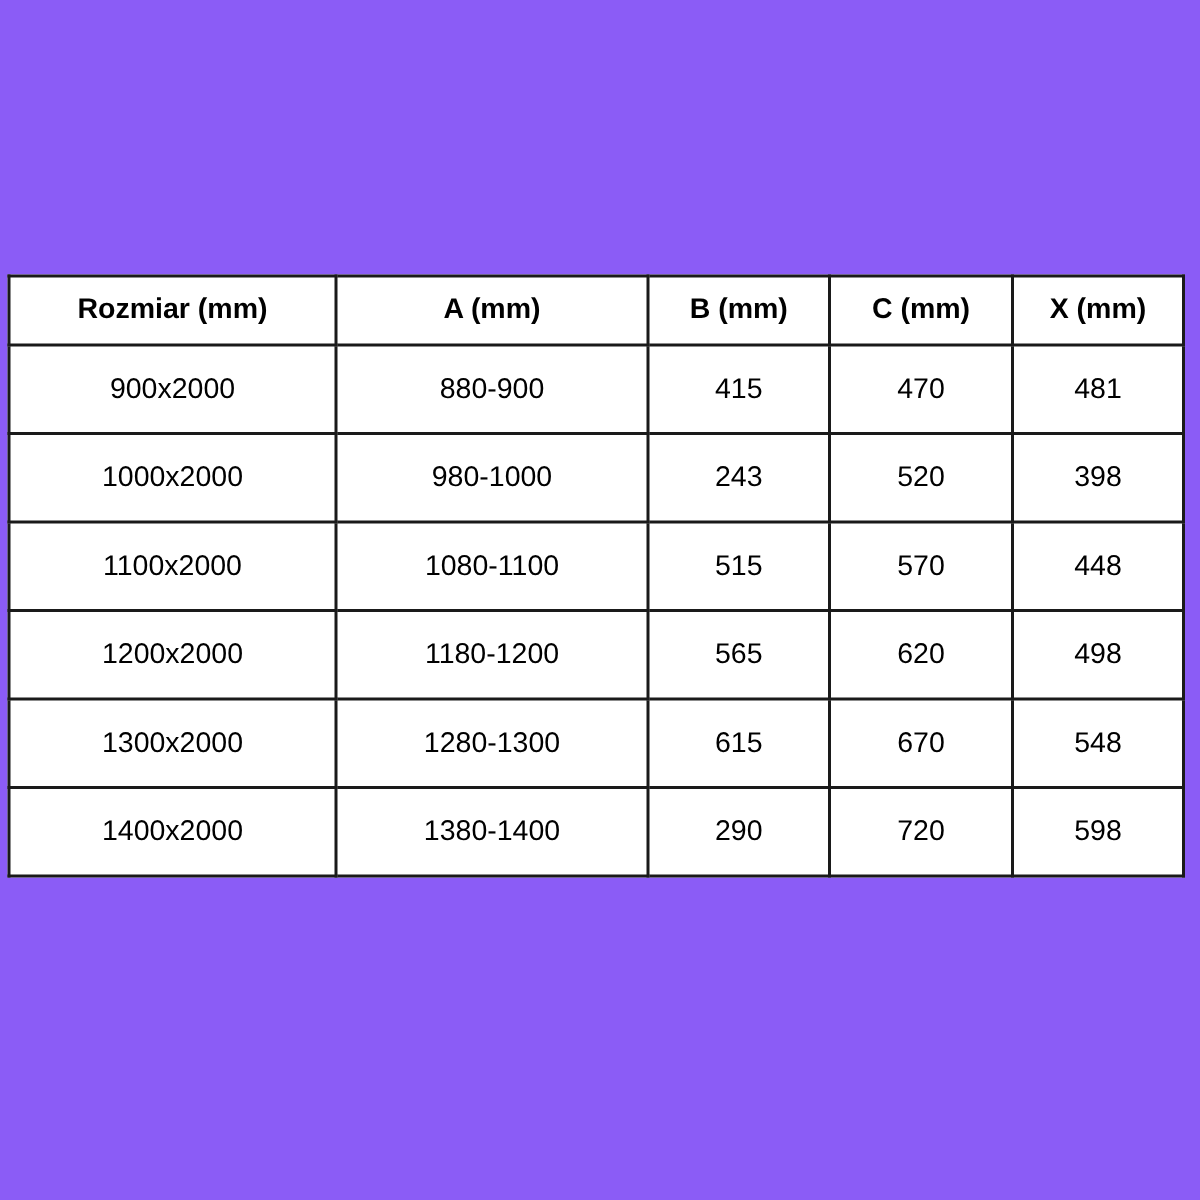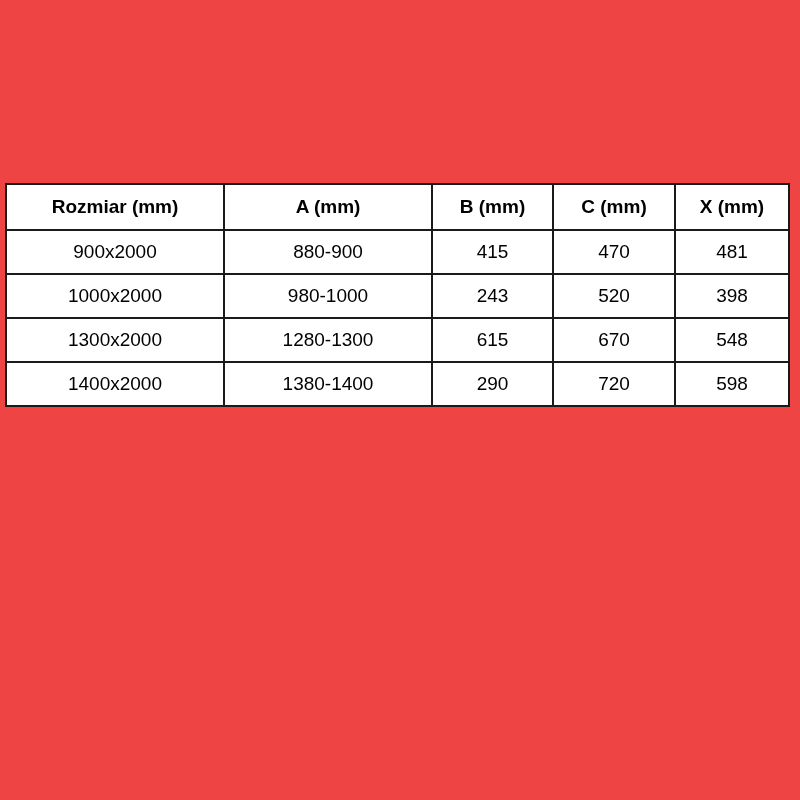--- a/index.html
+++ b/index.html
@@ -5,39 +5,39 @@
   * { margin: 0; padding: 0; box-sizing: border-box; }
   html, body {
     width: 800px; height: 800px;
     background: #ffffff;
     font-family: "Liberation Sans", sans-serif;
     color: #000000;
   }
   .page {
     position: relative;
     width: 800px; height: 800px;
-    background: #ef4444;
+    background: #8b5cf6;
     overflow: hidden;
   }
   table.spec-table {
     position: absolute;
     left: 5px;
     top: 183px;
     width: 783px;
     border-collapse: collapse;
     table-layout: fixed;
     background: #ffffff;
   }
   table.spec-table th,
   table.spec-table td {
     border: 2px solid #1a1a1a;
     text-align: center;
     vertical-align: middle;
     font-size: 19px;
-    height: 44px;
+    height: 59px;
     padding: 0 4px;
     overflow: hidden;
     white-space: nowrap;
   }
   table.spec-table th {
     font-weight: bold;
     height: 46px;
   }
   table.spec-table td {
     font-weight: normal;
@@ -73,20 +73,34 @@
         <td>481</td>
       </tr>
       <tr>
         <td>1000x2000</td>
         <td>980-1000</td>
         <td>243</td>
         <td>520</td>
         <td>398</td>
       </tr>
       <tr>
+        <td>1100x2000</td>
+        <td>1080-1100</td>
+        <td>515</td>
+        <td>570</td>
+        <td>448</td>
+      </tr>
+      <tr>
+        <td>1200x2000</td>
+        <td>1180-1200</td>
+        <td>565</td>
+        <td>620</td>
+        <td>498</td>
+      </tr>
+      <tr>
         <td>1300x2000</td>
         <td>1280-1300</td>
         <td>615</td>
         <td>670</td>
         <td>548</td>
       </tr>
       <tr>
         <td>1400x2000</td>
         <td>1380-1400</td>
         <td>290</td>

